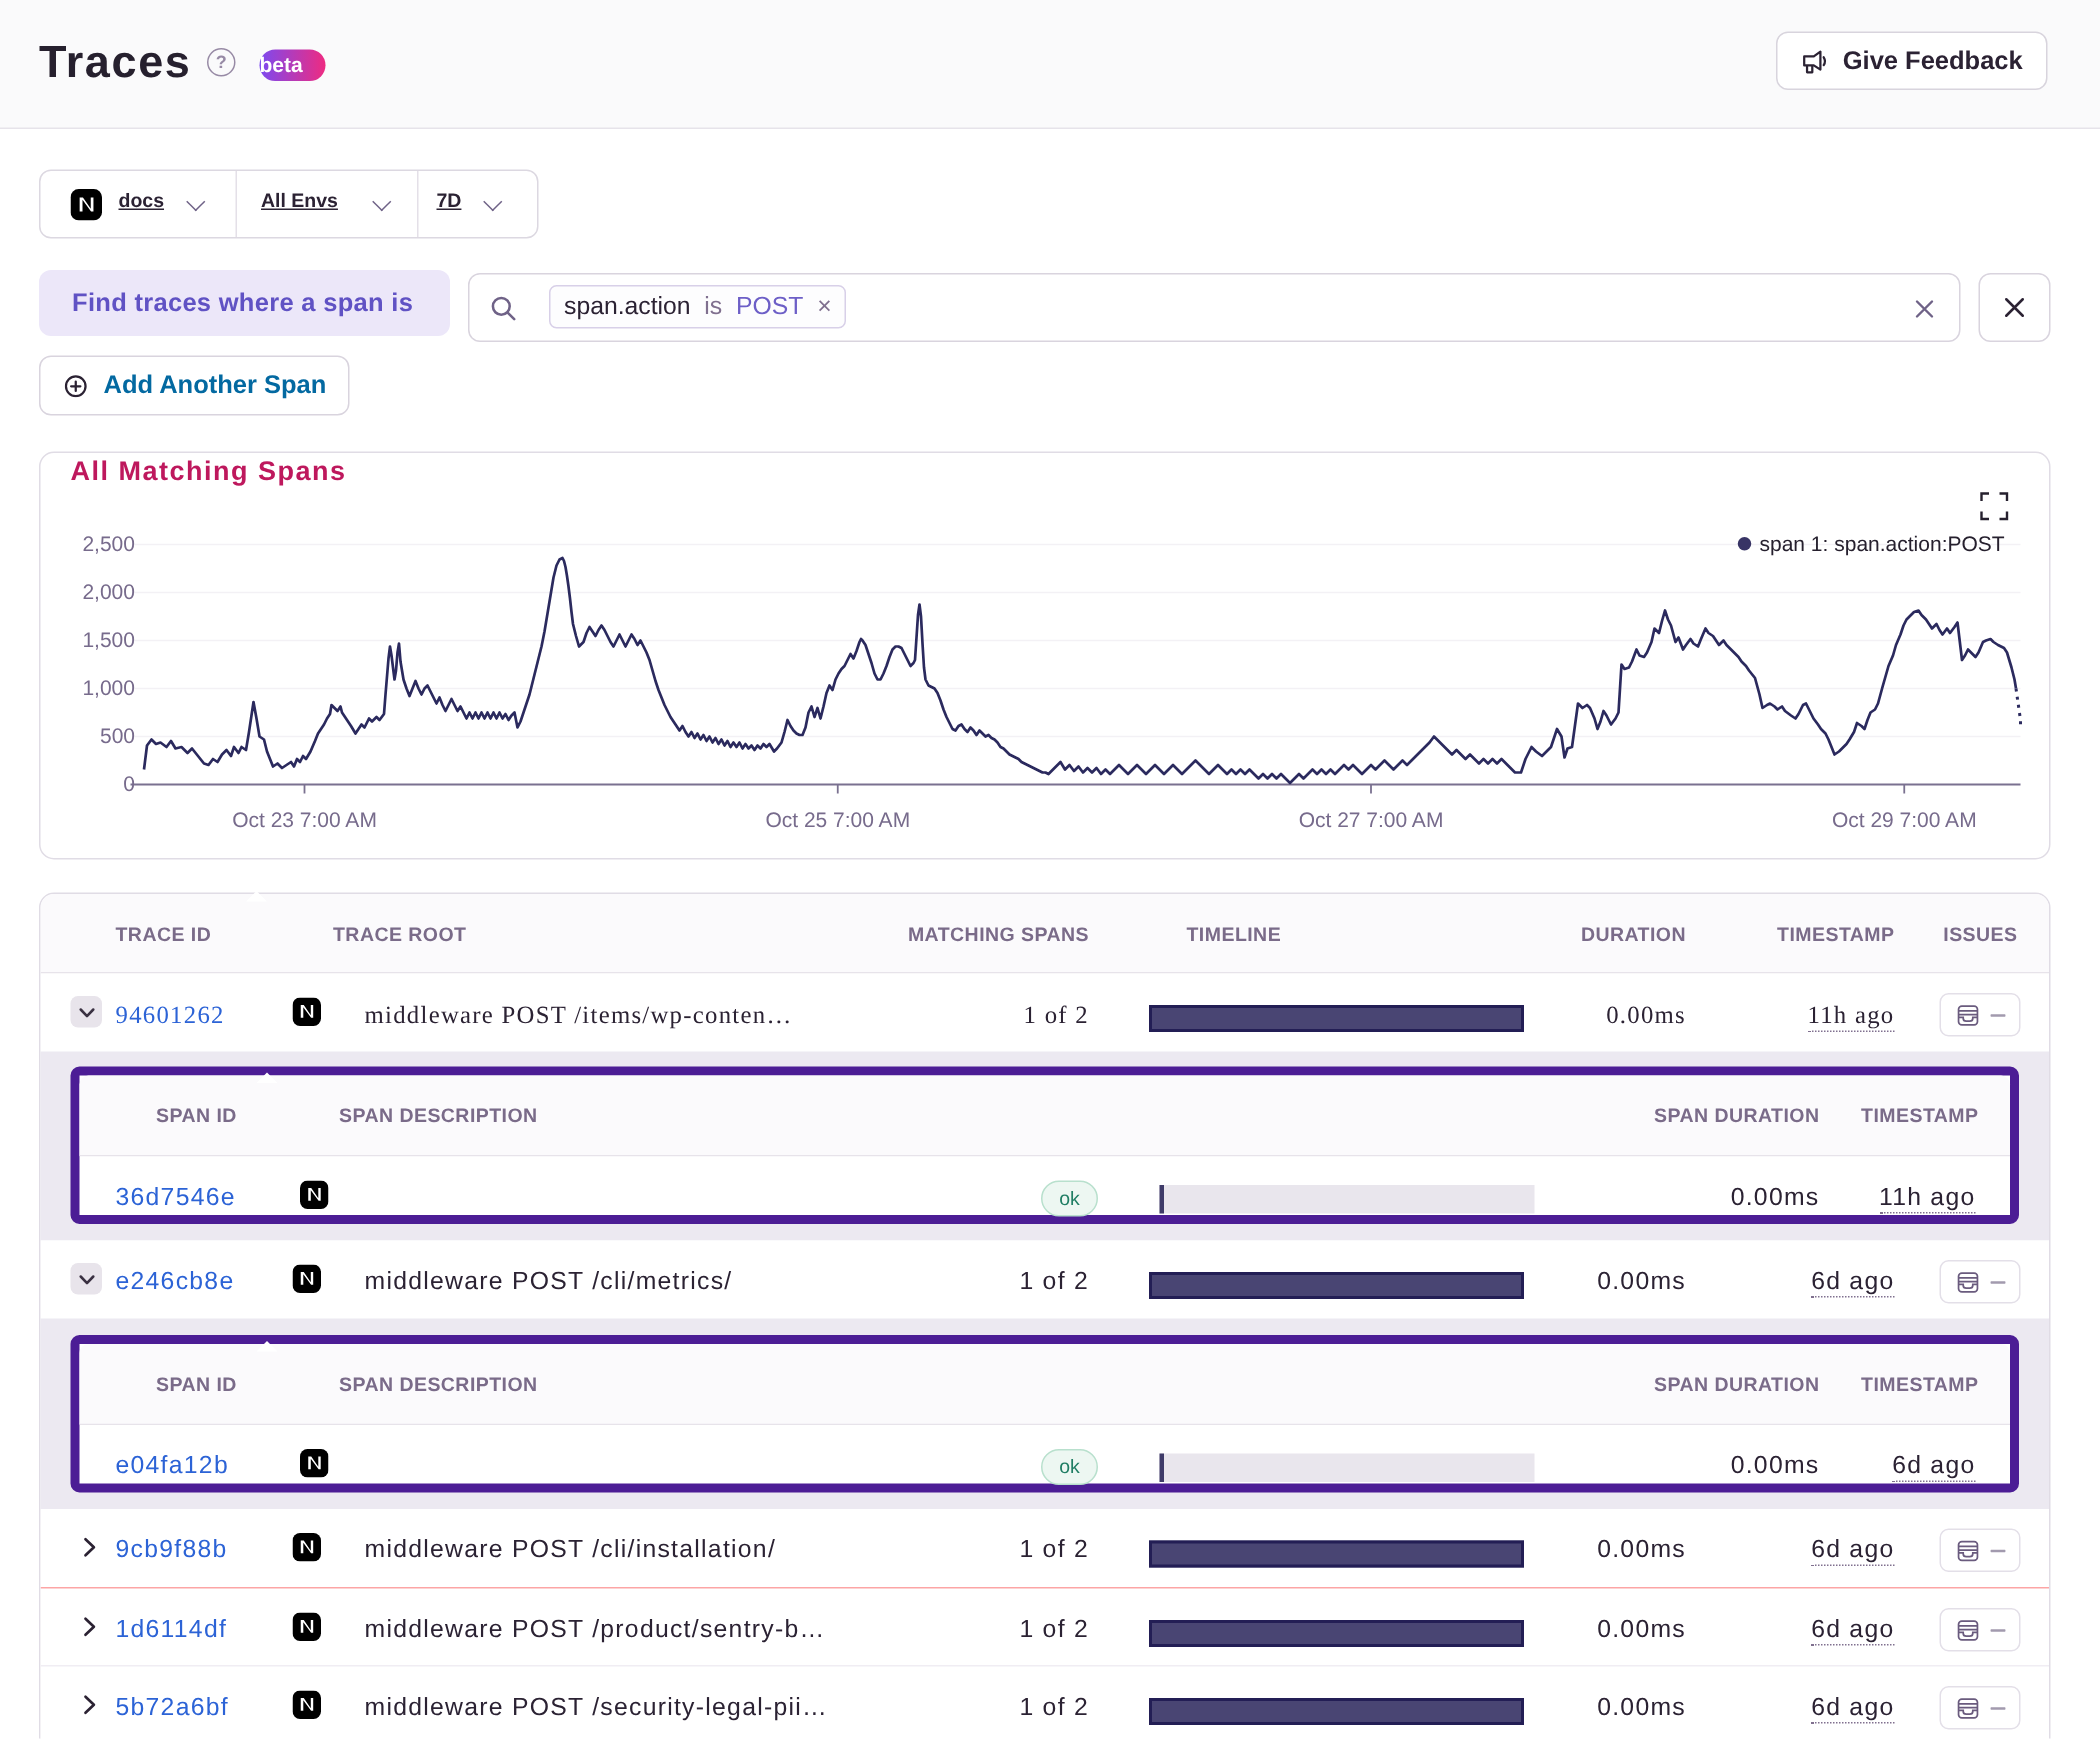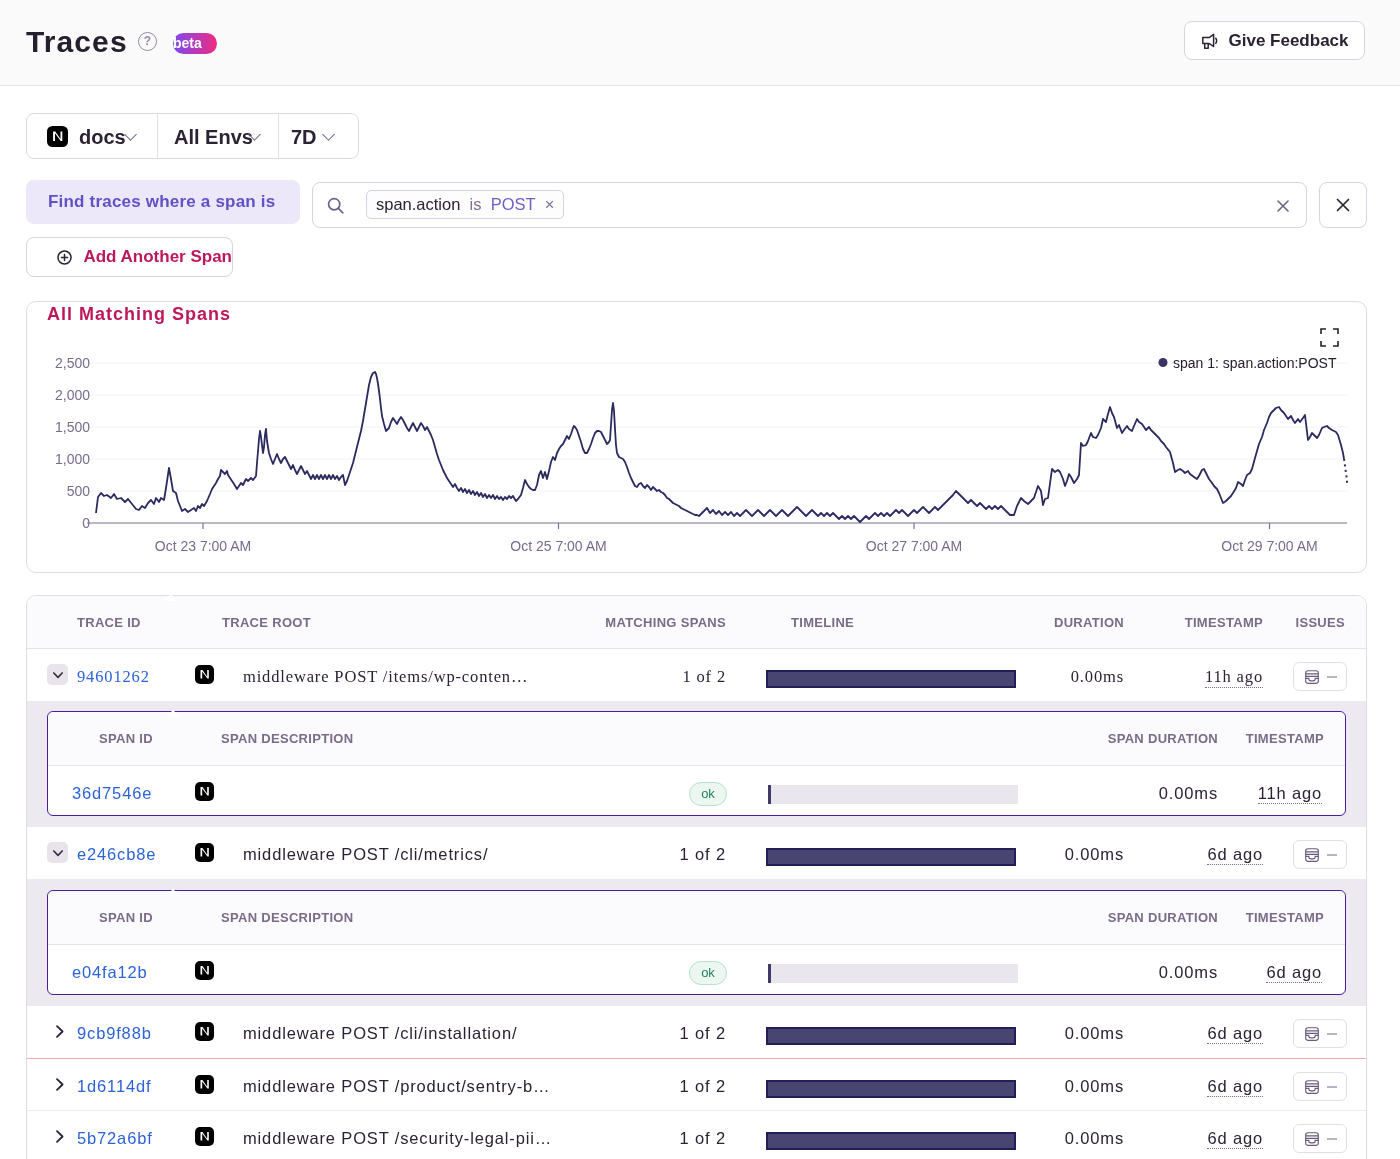--- a/index.html
+++ b/index.html
@@ -6,35 +6,35 @@
   html,body { width:1400px; height:1159px; overflow:hidden; background:#fff;
     font-family:"Liberation Sans", sans-serif; color:#2b2233; position:relative; }
   .abs { position:absolute; }
   .hdr { position:absolute; left:0; top:0; width:1400px; height:86px; background:#fafafb; border-bottom:1px solid #e6e3ea; }
   .title { position:absolute; left:26px; top:25px; font-size:30px; font-weight:700; letter-spacing:1.1px; color:#26202e; }
   .help { position:absolute; left:138px; top:32px; width:19px; height:19px; border:1.5px solid #978aa5; border-radius:50%; color:#978aa5; font-size:12px; font-weight:700; text-align:center; line-height:16px; }
   .beta { position:absolute; left:173px; top:33px; width:44px; height:21px; border-radius:11px; background:linear-gradient(90deg,#7c4af0,#ee2b81); color:#fff; font-size:14px; font-weight:700; text-align:left; line-height:20px; }
   .fb { position:absolute; left:1184px; top:21px; width:181px; height:39px; border:1px solid #d8d4dd; border-radius:8px; background:#fff; font-size:17px; font-weight:700; color:#2b2233; display:flex; align-items:center; justify-content:center; gap:8px; }
   .seg { position:absolute; left:26px; top:113px; width:333px; height:46px; border:1px solid #dcd8e1; border-radius:8px; background:#fff; }
   .seg .dv { position:absolute; top:0; width:1px; height:44px; background:#e4e0e8; }
-  .seg span.t { position:absolute; top:12px; font-size:20px; font-weight:700; color:#2b2233; }
+  .seg span.t { position:absolute; top:12px; font-size:13px; font-weight:700; color:#2b2233;text-decoration:underline; }
   .chev { display:inline-block; width:9px; height:9px; border-right:1.8px solid #6f6287; border-bottom:1.8px solid #6f6287; transform:rotate(45deg); }
   .chip { position:absolute; left:26px; top:180px; width:274px; height:44px; background:#ece7f9; border-radius:8px; color:#6052c4; font-size:17px; font-weight:700; letter-spacing:0.2px; line-height:44px; padding-left:22px; }
   .sbox { position:absolute; left:312px; top:182px; width:995px; height:46px; border:1px solid #d9d4de; border-radius:8px; background:#fff; }
   .token { position:absolute; left:53px; top:7px; height:29px; border:1px solid #d8d0e8; border-radius:5px; background:#fdfdfe; font-size:16.5px; line-height:27px; padding:0 9px; white-space:nowrap; }
   .xbtn { position:absolute; left:1319px; top:182px; width:48px; height:46px; border:1px solid #d9d4de; border-radius:8px; background:#fff; display:flex; align-items:center; justify-content:center; }
-  .addbtn { position:absolute; left:26px; top:237px; width:207px; height:40px; border:1px solid #d9d4de; border-radius:8px; background:#fff; display:flex; align-items:center; padding-left:16px; gap:11px; font-size:17px; font-weight:700; color:#be185d;justify-content:flex-end; }
+  .addbtn { position:absolute; left:26px; top:237px; width:207px; height:40px; border:1px solid #d9d4de; border-radius:8px; background:#fff; display:flex; align-items:center; padding-left:16px; gap:11px; font-size:17px; font-weight:700; color:#0369a1; }
   .panel { position:absolute; left:26px; top:301px; width:1341px; height:272px; border:1px solid #e0dce5; border-radius:10px; background:#fff; }
   .ptitle { position:absolute; left:20px; top:2px; font-size:18px; letter-spacing:1.0px; font-weight:700; color:#be185d; }
   .table { position:absolute; left:26px; top:595px; width:1341px; height:566px; border:1px solid #e0dce5; border-radius:10px 10px 0 0; background:#fff; overflow:hidden; }
   .thead { position:absolute; left:0; top:0; width:100%; height:53px; background:#fbfafc; border-bottom:1px solid #e7e3ea; }
   .hlbl { position:absolute; top:19px; font-size:13px; font-weight:700; color:#7a6b89; letter-spacing:0.3px; white-space:nowrap;margin-left:28px; }
   .row { position:absolute; left:0; width:100%; height:52px; background:#fff; }
   .cont { position:absolute; left:0; width:100%; background:#ece9f1; }
-  .nbox { position:absolute; left:20px; width:1299px; height:105px; border:1px solid #4c1d95; border-radius:6px; background:#fff; }
+  .nbox { position:absolute; left:20px; width:1299px; height:105px; border:6px solid #4c1d95; border-radius:6px; background:#fff; }
   .nhead { position:absolute; left:0; top:0; width:100%; height:54px; background:#fbfafc; border-bottom:1px solid #e7e3ea; border-radius:6px 6px 0 0; }
   .link { font-size:16.5px; text-decoration:none; }
   span.link, .cell.link { color:#2c63d6 !important; }
   .cell { position:absolute; font-size:16.5px; letter-spacing:0.85px; color:#2b2233; white-space:nowrap; }
   .tsx { border-bottom:1px dotted #80708f; padding-bottom:1px; }
   .bar { position:absolute; left:739px; width:250px; height:18px; background:#494573; border:2px solid #231e55; }
   .track { position:absolute; width:250px; height:19px; background:#e9e6ed; }
   .tick { position:absolute; left:0; top:0; width:3px; height:19px; background:#3f3b69; }
   .okb { position:absolute; width:38px; height:24px; border:1px solid #b8e0cd; border-radius:12px; background:#edf7f2; color:#207e64; font-size:13px; text-align:center; line-height:22px; }
   .ibtn { position:absolute; left:1266px; width:54px; height:29px; border:1px solid #e3dfe8; border-radius:6px; background:#fff; display:flex; align-items:center; justify-content:center; gap:7px; }

